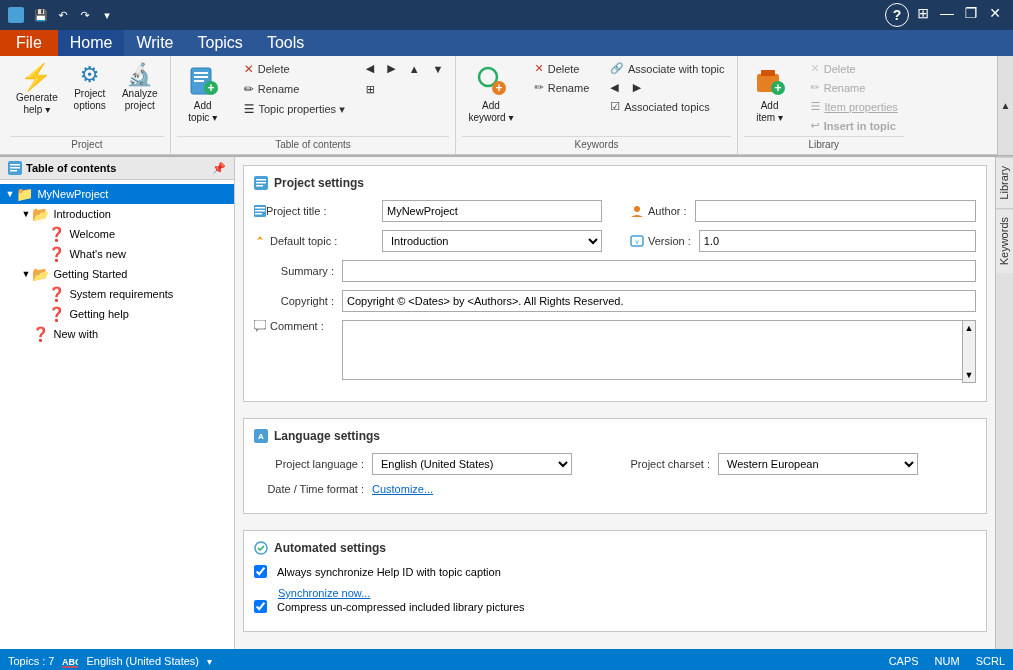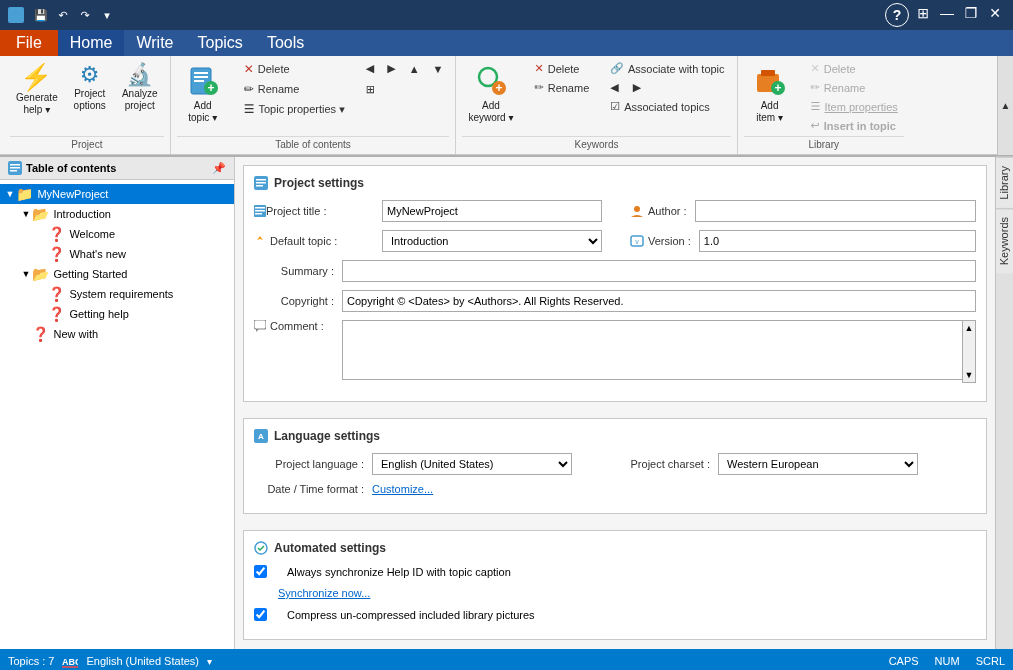--- a/index.html
+++ b/index.html
@@ -220,21 +220,21 @@
       padding: 0 8px;
       font-size: 11px;
       justify-content: space-between;
     }
     .status-right { display: flex; gap: 16px; }
 
     
     .checkbox-row {
       display: flex;
       align-items: center;
-      gap: 20px;
+      gap: 10px;
       margin-bottom: 8px;
     }
     .checkbox-label { font-size: 11px; }
 
     
     .link-text {
       color: #0066cc;
       cursor: pointer;
       font-size: 11px;
       text-decoration: underline;
@@ -670,21 +670,21 @@
             <circle cx="7" cy="7" r="6" fill="none" stroke="#4a9fd4" stroke-width="1.5"></circle>
             <path d="M4 7 L6 9 L10 5" stroke="#27ae60" stroke-width="1.5" fill="none"></path>
           </svg>
           <span>Automated settings</span>
         </div>
 
         <div class="checkbox-row">
           <input type="checkbox" checked="" style="">
           <span class="checkbox-label">Always synchronize Help ID with topic caption</span>
         </div>
-        <div style="margin-left: 24px; margin-bottom: 8px;">
+        <div style="margin-left: 24px; ">
           <span class="link-text">Synchronize now...</span>
         </div>
         <div class="checkbox-row">
           <input type="checkbox" checked="" style="">
           <span class="checkbox-label">Compress un-compressed included library pictures</span>
         </div>
 
       </div>
 
     </div>

